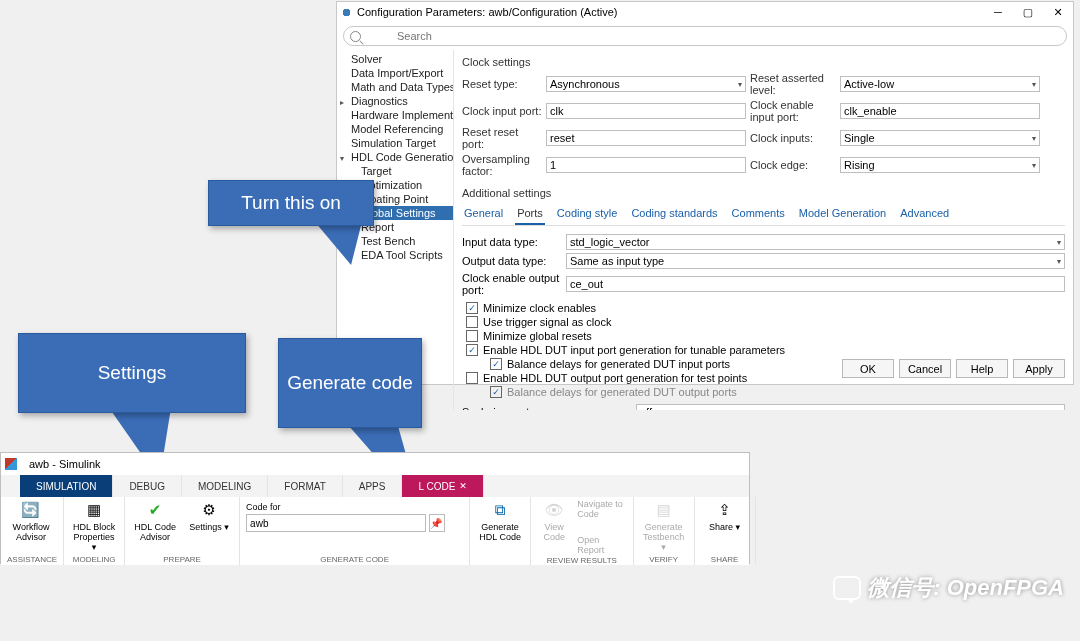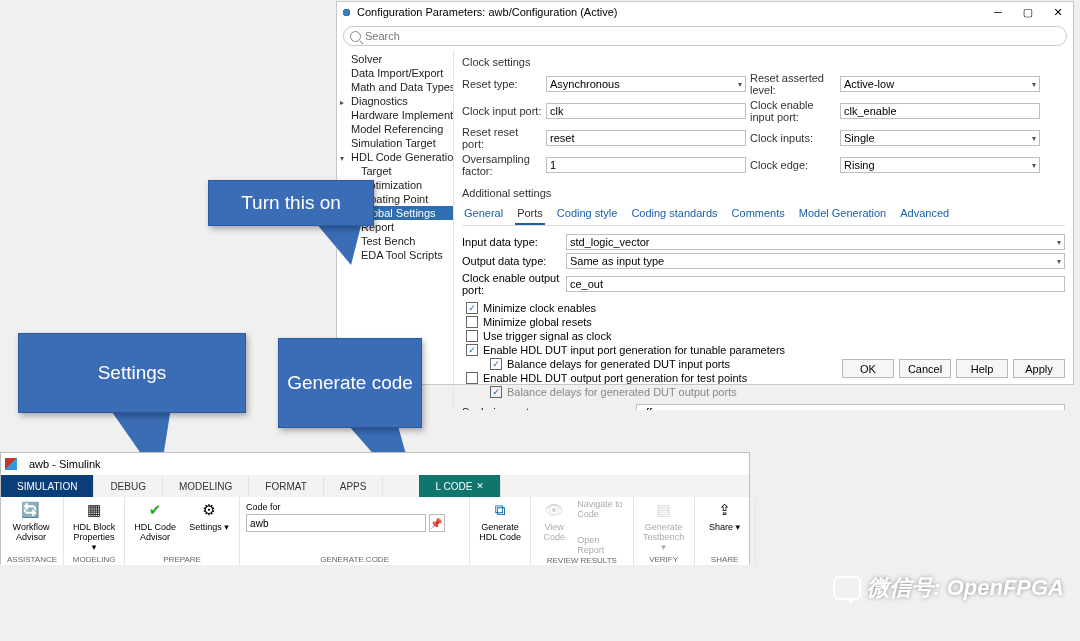--- a/index.html
+++ b/index.html
@@ -7,21 +7,21 @@
 
   
   .dialog { position: absolute; left: 336px; top: 1px; width: 738px; height: 384px; background: #fff; border: 1px solid #c8c8c8; }
   .titlebar { height: 20px; display: flex; align-items: center; font-size: 11px; padding-left: 3px; }
   .titlebar .ticon { width: 13px; height: 13px; margin-right: 4px; background:
     radial-gradient(circle at 50% 50%, #3a7ab8 40%, transparent 41%); }
   .winctrl { margin-left: auto; display: flex; }
   .winctrl div { width: 30px; height: 20px; display: flex; align-items: center; justify-content: center; font-size: 11px; }
 
   .search-row { padding: 4px 6px; }
-  .search-box { width: 100%; height: 20px; border: 1px solid #c8c8c8; border-radius: 10px; display: flex; align-items: center; padding: 0 6px; }
+  .search-box { width: 100%; height: 20px; border: 1px solid #c8c8c8; border-radius: 10px; display: flex; align-items: center; padding: 0 6px; gap: 32px; }
   .search-box input { border: none; outline: none; flex: 1; font-size: 11px; color: #888; background: transparent; }
   .mag { width: 11px; height: 11px; margin-right: 4px; position: relative; border: 1px solid #888; border-radius: 50%; }
   .mag::after { content:""; position: absolute; width: 5px; height: 1px; background: #888; bottom: -2px; right: -4px; transform: rotate(45deg); }
 
   .dlg-body { display: flex; height: 360px; }
   .navtree { width: 117px; border-right: 1px solid #e4e4e4; font-size: 11px; padding-top: 2px; overflow: hidden; }
   .navtree div { padding: 1px 0 1px 14px; white-space: nowrap; cursor: pointer; color: #222; }
   .navtree .l2 { padding-left: 24px; }
   .navtree .sel { background: #2f6fb0; color: #fff; }
   .navtree .exp::before { content:"▾"; font-size: 8px; margin-left: -11px; margin-right: 3px; color: #555; display: inline-block; width: 8px; }
@@ -57,24 +57,24 @@
   .c3 { left: 278px; top: 338px; width: 144px; height: 90px; }
   .tail { position: absolute; width: 0; height: 0; }
   .t1 { left: 328px; top: 210px; border-left: 60px solid #3b6db7; border-top: 0 solid transparent; border-bottom: 55px solid transparent; transform: skewX(40deg); }
   .t2 { left: 120px; top: 410px; border-left: 30px solid transparent; border-right: 30px solid transparent; border-top: 70px solid #3b6db7; transform: skewX(15deg); }
   .t3 { left: 370px; top: 421px; border-left: 26px solid transparent; border-right: 26px solid transparent; border-top: 88px solid #3b6db7; transform: skewX(30deg); }
 
   
   .simwin { position: absolute; left: 0; top: 452px; width: 750px; height: 112px; background: #f5f5f5; border: 1px solid #bfbfbf; }
   .simtitle { height: 22px; background: #fff; display: flex; align-items: center; padding-left: 4px; font-size: 11px; gap: 12px; }
   .simtitle .ico { width: 12px; height: 12px; background: linear-gradient(135deg, #c0392b 50%, #3498db 50%); }
-  .ribtabs { height: 22px; background: #f3f3f3; display: flex; align-items: stretch; }
+  .ribtabs { height: 22px; background: #f3f3f3; display: flex; align-items: stretch; padding-left: 19px; }
   .ribtabs .rt { padding: 4px 16px; font-size: 10px; text-align: center; cursor: pointer; display: flex; align-items: center; color: #333; border-right: 1px solid #e4e4e4; }
   .ribtabs .rt.on { background: #0a3e78; color: #fff; }
-  .ribtabs .rt.hdl { background: #0f766e; color: #fff; margin-left: 36px; }
+  .ribtabs .rt.hdl { background: #be185d; color: #fff; }
   .ribtabs .close-tab { font-size: 9px; margin-left: 4px; }
 
   .ribbody { display: flex; height: 68px; background: #fff; }
   .ribgroup { border-right: 1px solid #e4e4e4; padding: 2px 6px 0; display: flex; flex-direction: column; }
   .ribgroup .items { flex: 1; display: flex; align-items: flex-start; gap: 6px; }
   .ribitem { display: flex; flex-direction: column; align-items: center; font-size: 9px; text-align: center; line-height: 1.1; width: 48px; cursor: pointer; }
   .ribitem .ico { width: 22px; height: 22px; margin-bottom: 2px; display: flex; align-items: center; justify-content: center; font-size: 15px; }
   .ribgroup .cat { font-size: 8px; text-align: center; color: #666; padding: 1px 0; }
   .codefor { display: flex; flex-direction: column; font-size: 9px; gap: 2px; padding-top: 3px; }
   .codefor .inpwrap { display: flex; align-items: center; gap: 3px; }
@@ -190,25 +190,25 @@
             <span>ce_out</span>
           </div>
       </div>
 
       <div class="chk-row">
           <span class="chk">✓</span>
           <span>Minimize clock enables</span>
         </div>
       <div class="chk-row">
           <span class="chk"></span>
+          <span>Use trigger signal as clock</span>
+        </div>
+      <div class="chk-row">
+          <span class="chk"></span>
           <span>Minimize global resets</span>
-        </div>
-      <div class="chk-row">
-          <span class="chk"></span>
-          <span>Use trigger signal as clock</span>
         </div>
       <div class="chk-row">
           <span class="chk">✓</span>
           <span>Enable HDL DUT input port generation for tunable parameters</span>
         </div>
       <div class="chk-row ind">
           <span class="chk">✓</span>
           <span>Balance delays for generated DUT input ports</span>
         </div>
       <div class="chk-row">

